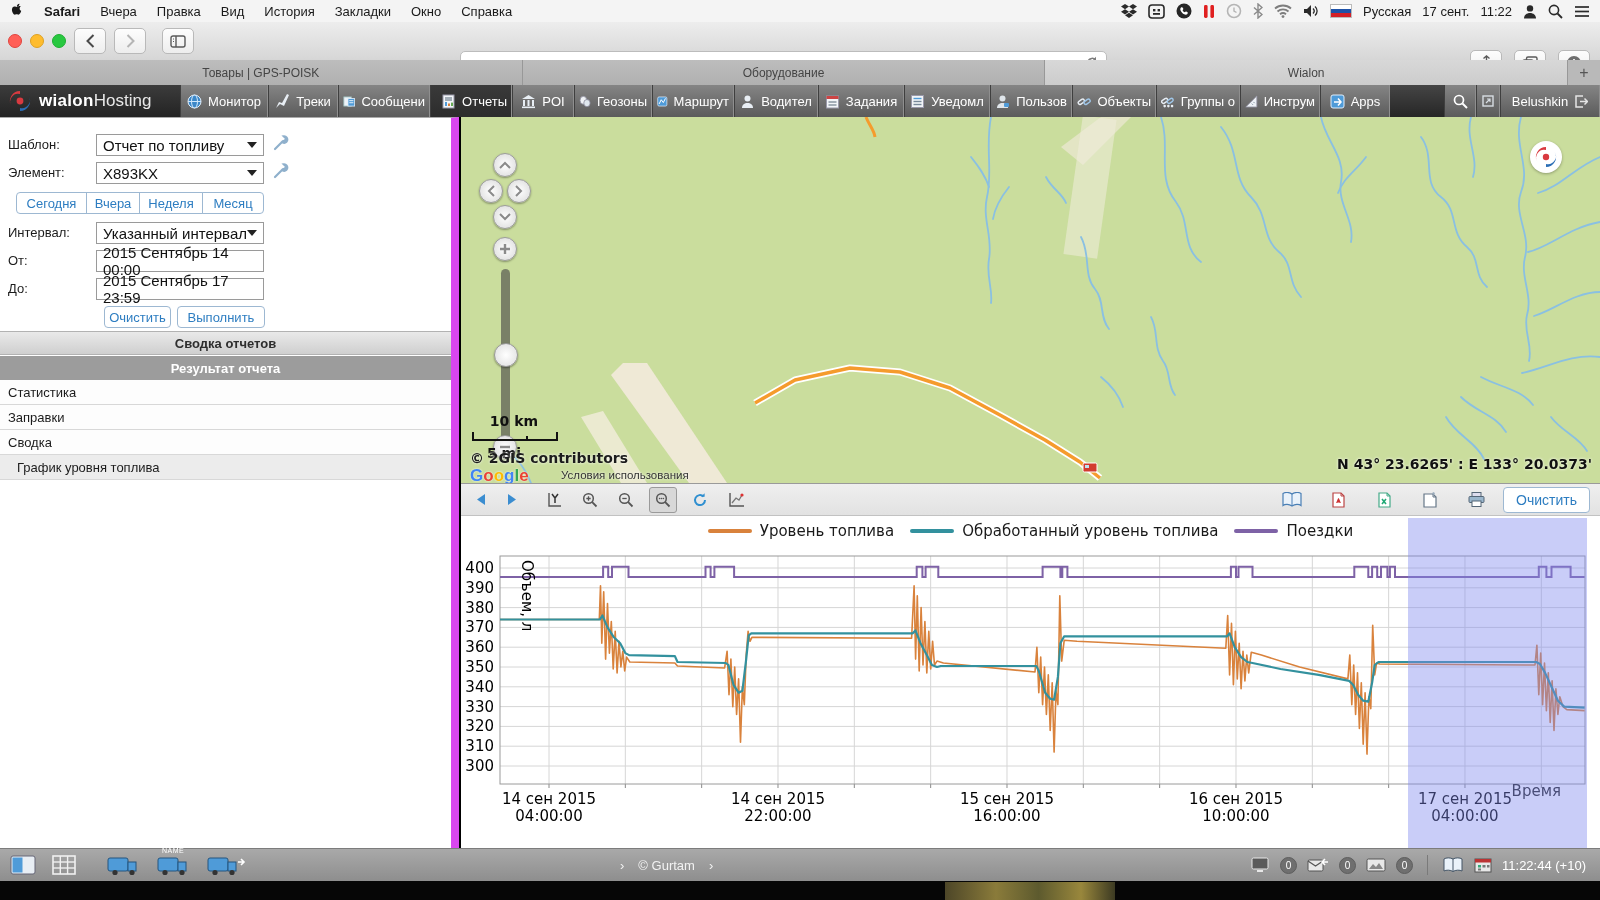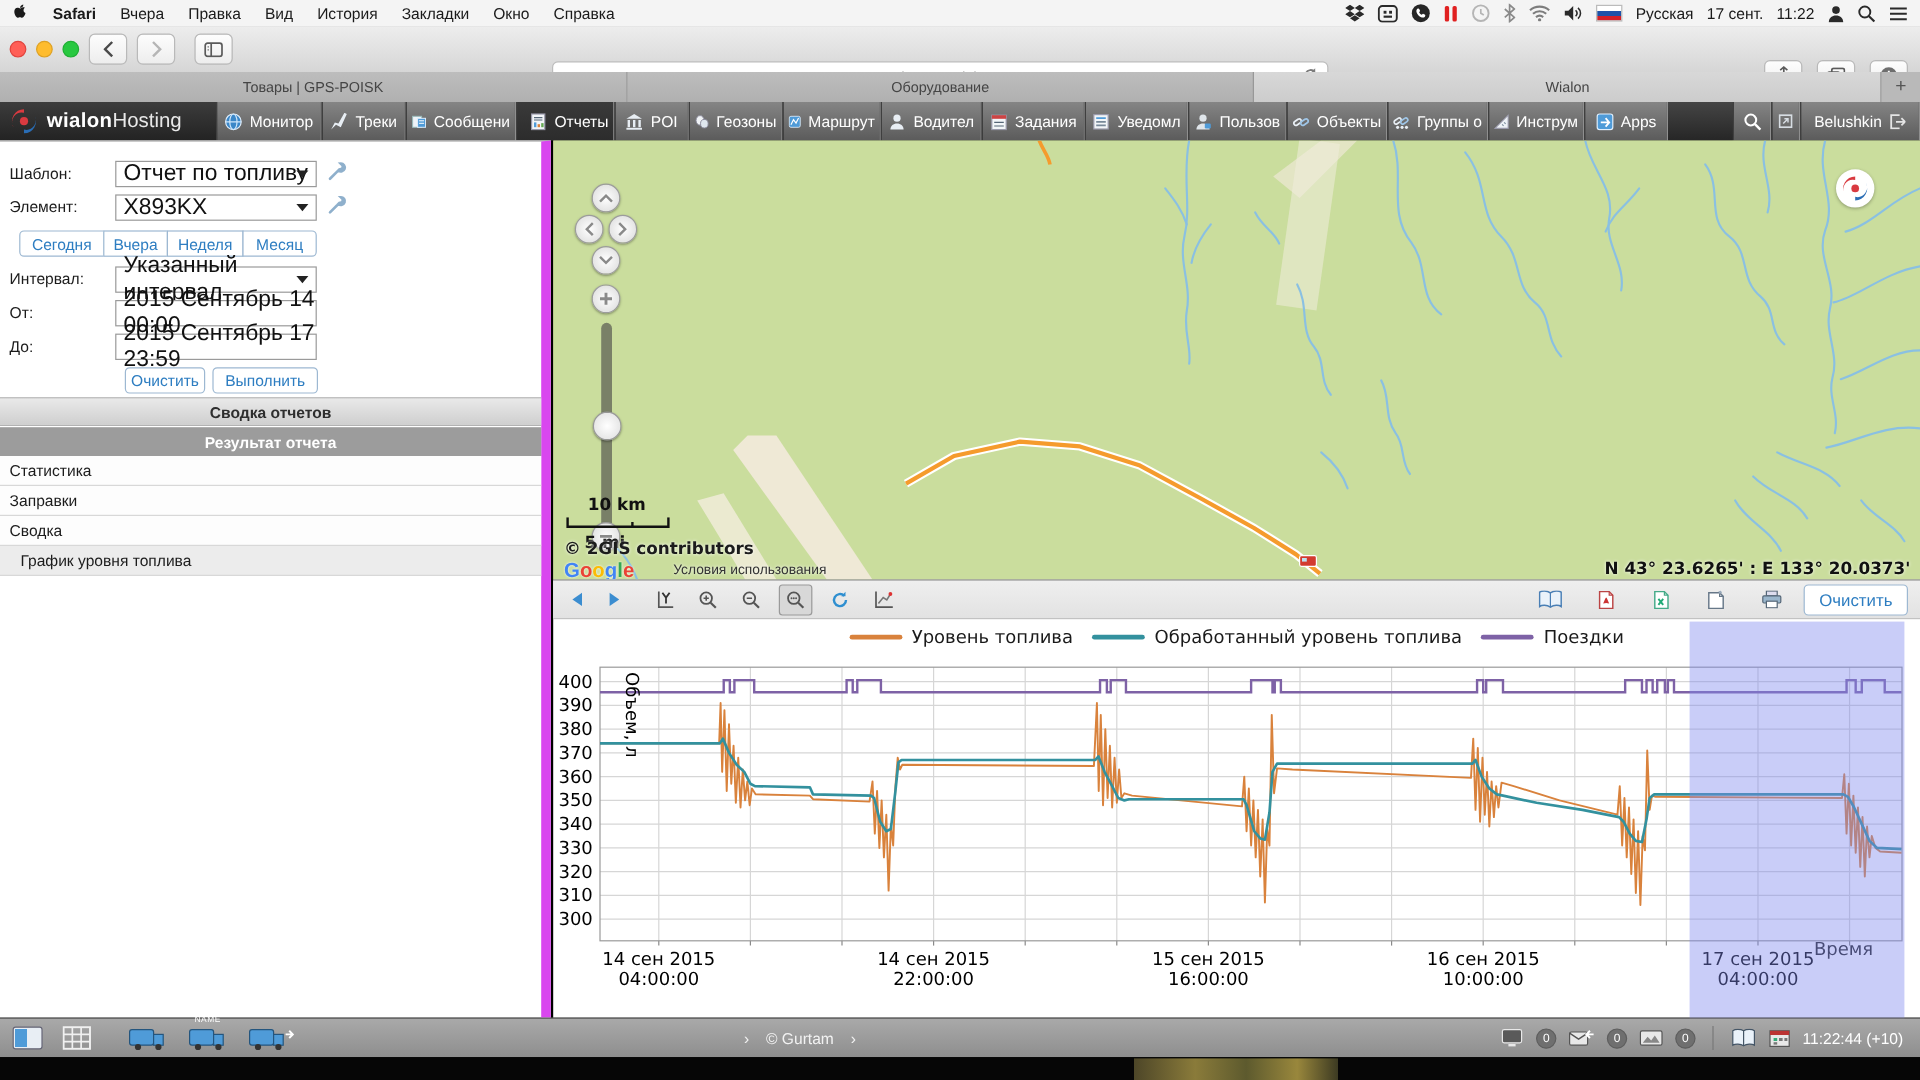--- a/index.html
+++ b/index.html
@@ -44,21 +44,21 @@
   .navtab{display:flex;align-items:center;justify-content:center;gap:6px;color:#fff;font-size:13px;
           background:linear-gradient(#858585,#5b5b5b);border-left:1px solid #3f3f3f;border-right:1px solid #8f8f8f;
           white-space:nowrap;overflow:hidden;padding:0 4px;box-sizing:border-box;}
   .navtab.active{background:linear-gradient(#3a3a3a,#2c2c2c);justify-content:flex-end;}
   .navuser{margin-left:auto;}
   
   .sidebar{position:absolute;left:0;top:117px;width:459px;height:731px;background:#fff;
            border-right:8px solid #d946ef;border-top:1px solid #aaa;box-sizing:border-box;font-size:13px;color:#1c1c1c;}
   .flabel{position:absolute;left:8px;}
   .sel,.dinput{position:absolute;left:96px;width:168px;height:22px;background:#fff;border:1px solid #9a9a9a;
-       box-sizing:border-box;display:flex;align-items:center;padding-left:6px;font-size:19px;color:#111;}
+       box-sizing:border-box;display:flex;align-items:center;padding-left:6px;font-size:15px;color:#111;}
   .sel .tri{position:absolute;right:6px;width:0;height:0;border-left:5px solid transparent;
        border-right:5px solid transparent;border-top:6px solid #222;}
   .wrench{position:absolute;left:272px;top:2px;}
   .qbtn,.abtn{height:22px;border:1px solid #9db8d2;background:#fff;color:#2d7dc1;font-size:13px;
         display:inline-flex;align-items:center;justify-content:center;border-radius:4px;box-sizing:border-box;}
   .shead1{position:absolute;left:0;width:100%;height:24px;background:linear-gradient(#e9e9e9,#cfcfcf);
           border-top:1px solid #b2b2b2;border-bottom:1px solid #b2b2b2;display:flex;align-items:center;
           justify-content:center;font-weight:bold;color:#2e2e2e;box-sizing:border-box;}
   .shead2{position:absolute;left:0;width:100%;height:24px;background:#9c9c9c;display:flex;align-items:center;
           justify-content:center;font-weight:bold;color:#fff;}
@@ -71,21 +71,21 @@
           border:1px solid #9c9c9c;box-shadow:0 1px 2px rgba(0,0,0,.35);display:flex;align-items:center;justify-content:center;
           color:#8a8a8a;font-weight:bold;box-sizing:border-box;}
   .slider{position:absolute;left:40px;top:152px;width:9px;height:180px;background:#6b705e;border-radius:5px;opacity:.85;}
   .shandle{position:absolute;left:33px;top:226px;width:22px;height:22px;border-radius:50%;
            background:radial-gradient(#fff,#ddd);border:1px solid #999;box-shadow:0 1px 2px rgba(0,0,0,.4);}
   .mscale{position:absolute;left:10px;top:296px;color:#111;font-weight:bold;font-size:14px;font-family:"DejaVu Sans",sans-serif;}
   .mattr{position:absolute;left:9px;top:333px;font-weight:bold;font-size:14px;color:#1c1c1c;
          text-shadow:0 0 3px #fff;font-family:"DejaVu Sans",sans-serif;}
   .glogo{position:absolute;left:9px;top:349px;font-size:17px;font-weight:bold;text-shadow:0 0 2px #fff;}
   .terms{position:absolute;left:100px;top:352px;font-size:11.5px;color:#333;text-shadow:0 0 3px #fff;}
-  .coords{position:absolute;right:8px;top:349px;font-size:14px;font-weight:bold;color:#111;text-shadow:0 0 3px #fff;
+  .coords{position:absolute;right:8px;top:339px;font-size:14px;font-weight:bold;color:#111;text-shadow:0 0 3px #fff;
           font-family:"DejaVu Sans",sans-serif;text-align:right;}
   .wlogo{position:absolute;right:38px;top:24px;width:32px;height:32px;border-radius:50%;background:#fff;
          box-shadow:0 1px 3px rgba(0,0,0,.3);display:flex;align-items:center;justify-content:center;}
   
   .chartpanel{position:absolute;left:461px;top:483px;width:1139px;height:365px;background:#fff;border-top:1px solid #9a9a9a;box-sizing:border-box;}
   .ctoolbar{position:absolute;left:0;top:0;width:100%;height:32px;background:linear-gradient(#efefef,#e2e2e2);
             border-bottom:1px solid #c2c2c2;display:flex;align-items:center;box-sizing:border-box;}
   .cico{width:26px;height:24px;display:flex;align-items:center;justify-content:center;margin-left:6px;border-radius:3px;}
   .cico.pressed{background:#d8d8d8;border:1px solid #9a9a9a;}
   .cright{margin-left:auto;display:flex;align-items:center;gap:14px;padding-right:10px;}

